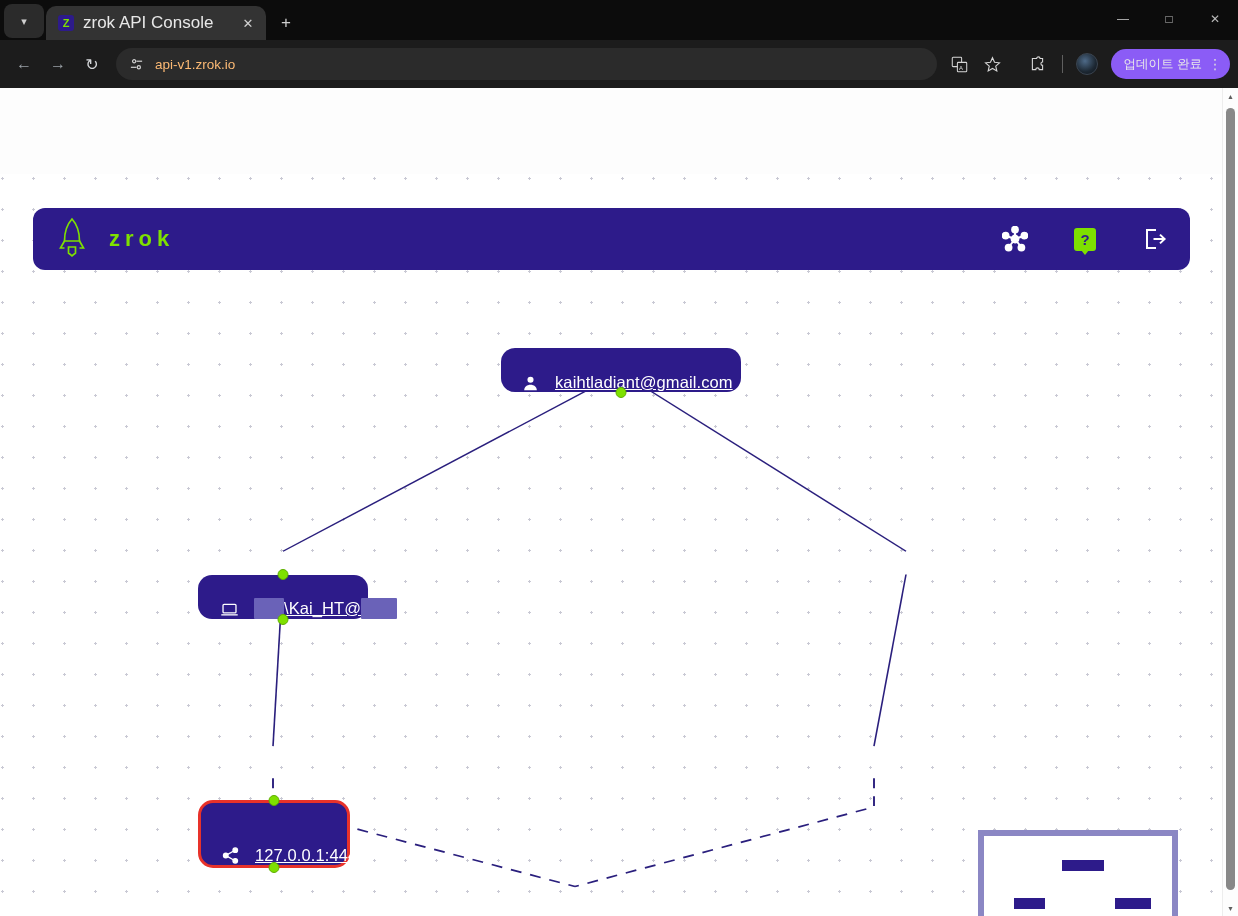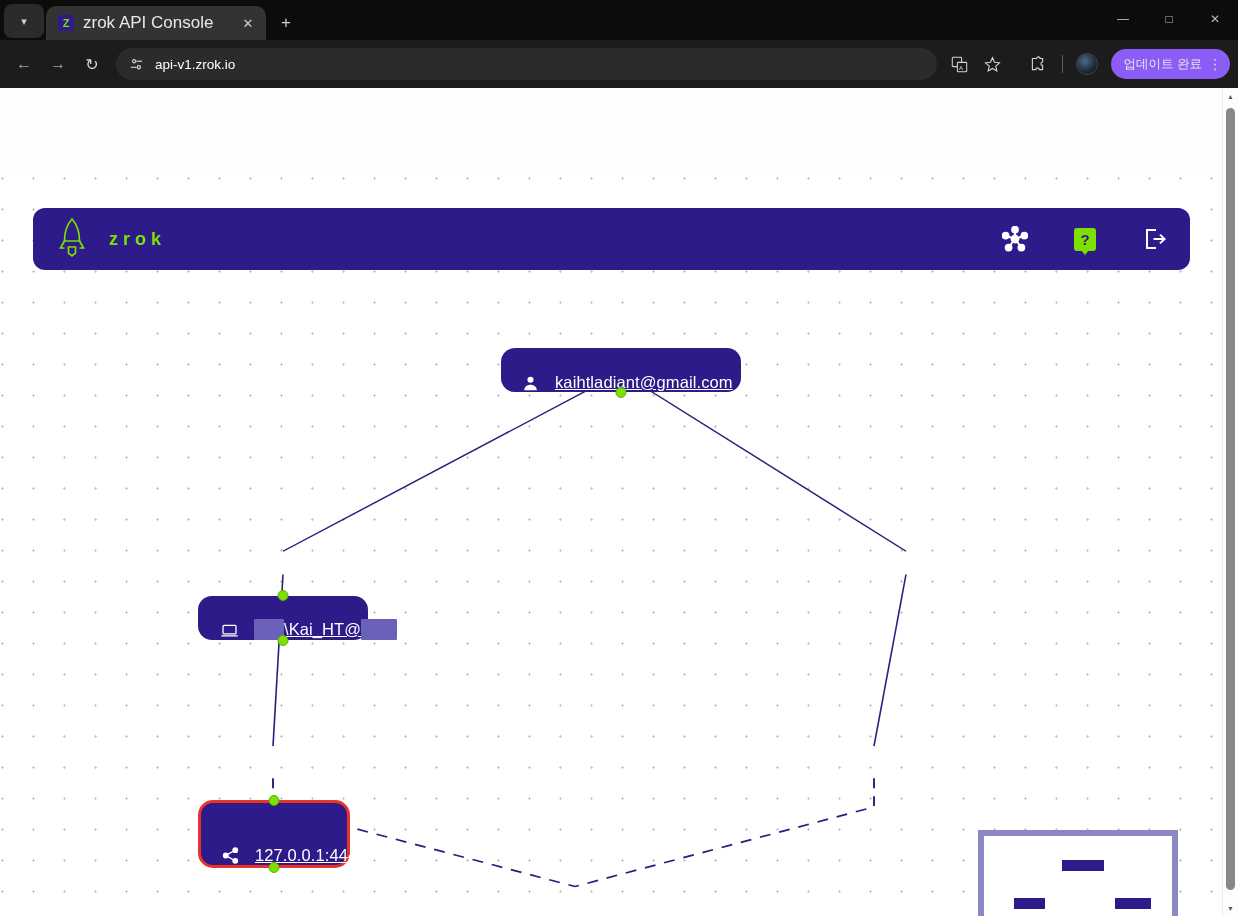--- a/index.html
+++ b/index.html
@@ -51,21 +51,21 @@
     height: 48px; background: #1c1c1c; flex: 0 0 48px;
     display: flex; align-items: center; gap: 2px; padding: 0 8px;
   }
   .navbtn { width: 32px; height: 32px; display: flex; align-items: center; justify-content: center; color: #9aa0a6; font-size: 16px; }
   .navbtn.active { color: #d4d6d9; }
   .omnibox {
     flex: 1; height: 32px; background: #2b2b2b; border-radius: 16px;
     display: flex; align-items: center; gap: 10px; padding: 0 12px; margin: 0 6px;
   }
   .omni-icon { width: 17px; height: 17px; color: #cfcfcf; display:flex; align-items:center; justify-content:center;}
-  .omni-url { color: #ffffff; font-size: 13.5px; }
+  .omni-url { color: #fdba74; font-size: 13.5px; }
   .tb-right { display: flex; align-items: center; gap: 3px; }
   .tbi { width: 30px; height: 30px; display: flex; align-items: center; justify-content: center; color: #d6d6d6; font-size: 14px; }
   .tb-sep { width: 1px; height: 18px; background: #5f5f5f; margin: 0 6px; }
   .avatar {
     width: 22px; height: 22px; border-radius: 50%;
     background: radial-gradient(circle at 40% 35%, #4e6a88 0%, #1d2833 60%, #0d1218 100%);
     border: 1px solid #3a4450;
   }
   .update-pill {
     height: 30px; background: #8b5cf6; border-radius: 15px;
@@ -87,21 +87,21 @@
     background: #888888; border-radius: 5px;
   }
 
   
   .app-header {
     position: absolute; left: 33px; top: 120px; width: 1157px; height: 62px;
     background: #2d1b8a; border-radius: 12px;
     display: flex; align-items: center; padding: 0 22px 0 24px;
   }
   .logo-wrap { display: flex; align-items: center; gap: 22px; }
-  .brand { color: #7ee000; font-size: 18px; font-weight: bold; letter-spacing: 5px; }
+  .brand { color: #7ee000; font-size: 22px; font-weight: bold; letter-spacing: 5px; }
   .hdr-spacer { flex: 1; }
   .hdr-icons { display: flex; align-items: center; gap: 44px; }
   .hdr-icon { width: 26px; height: 26px; display: flex; align-items: center; justify-content: center; color: #ffffff; }
   .help-badge {
     width: 22px; height: 23px; background: #7ee000; border-radius: 3px;
     display: flex; align-items: center; justify-content: center;
     color: #2d1b8a; font-size: 15px; font-weight: bold; position: relative;
   }
   .help-badge:after {
     content: ""; position: absolute; bottom: -4px; left: 7px;
@@ -232,21 +232,21 @@
           <span class="node-icon">
             <svg width="17" height="17" viewBox="0 0 20 20" fill="#ffffff">
               <circle cx="10" cy="5.6" r="3.6"></circle>
               <path d="M2.6 18c0-4.1 3.3-6.6 7.4-6.6s7.4 2.5 7.4 6.6z"></path>
             </svg>
           </span>
           <span class="node-label">kaihtladiant@gmail.com</span>
           <span class="handle bot"></span>
         </div>
 
-        <div class="node" style="left:198px; top:422px; width:170px;padding-left:20px;">
+        <div class="node" style="left:198px; top:401px; width:170px;padding-left:20px;">
           <span class="node-icon">
             <svg width="19" height="19" viewBox="0 0 22 22" fill="none" stroke="#ffffff" stroke-width="1.5">
               <rect x="3.5" y="5" width="15" height="10" rx="1.2"></rect>
               <line x1="1.5" y1="17.2" x2="20.5" y2="17.2"></line>
             </svg>
           </span>
           <span class="node-label">
             <span class="redact" style="width:30px;"></span>
               <span>\Kai_HT@</span>
               <span class="redact" style="width:36px;"></span>

